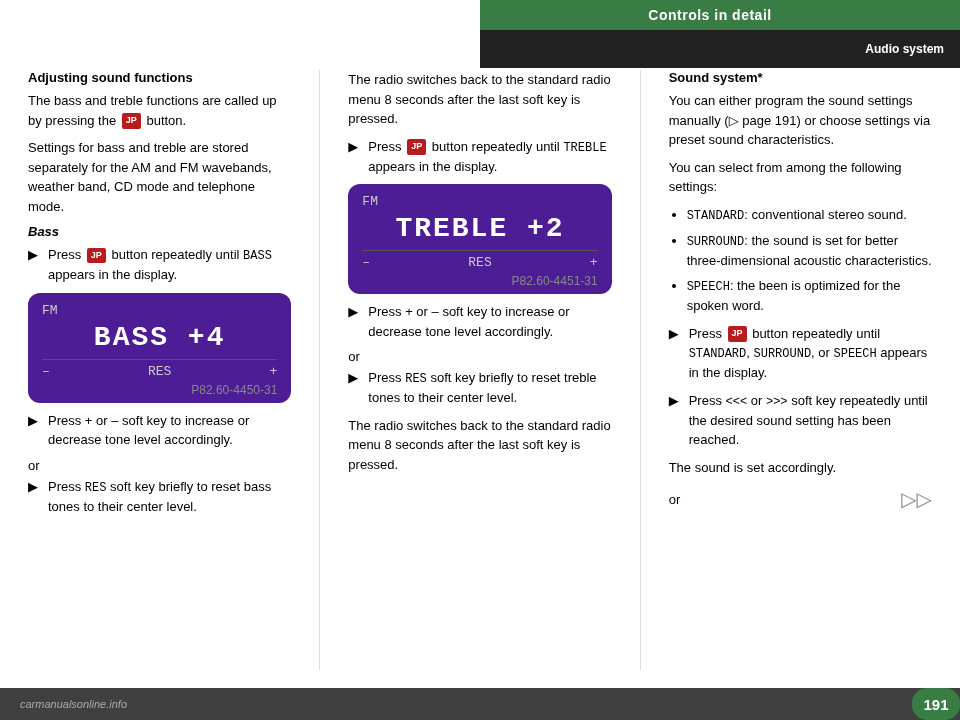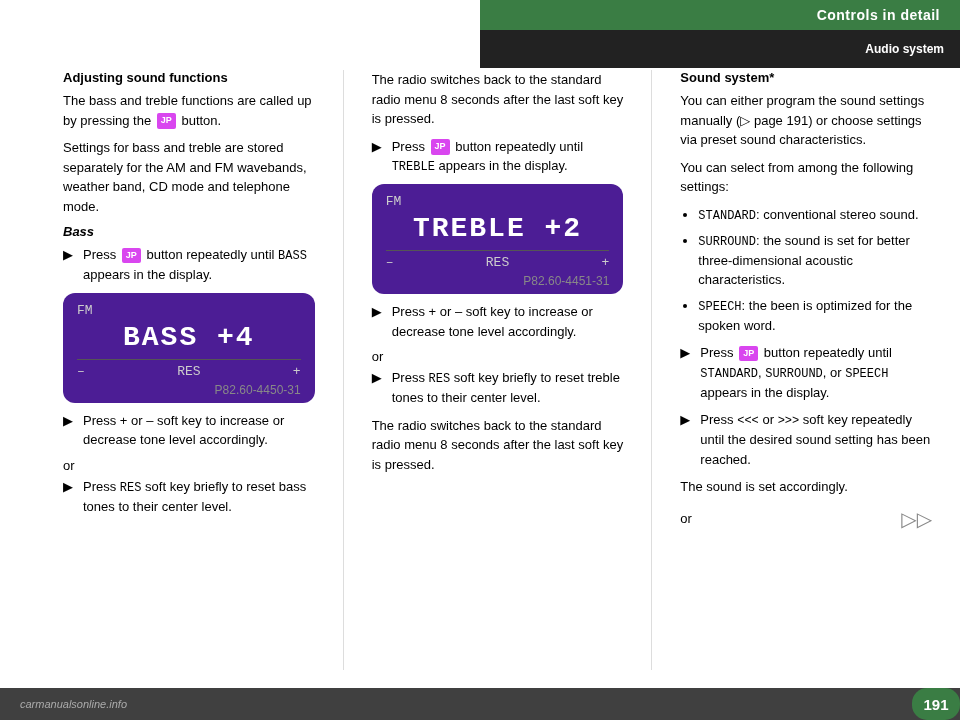--- a/index.html
+++ b/index.html
@@ -21,21 +21,21 @@
       height: 52px;
     }
     .header-green {
       position: absolute;
       top: 0; right: 0;
       width: 480px;
       height: 30px;
       background: #3a7d44;
       display: flex;
       align-items: center;
-      justify-content: flex-end;
+      justify-content: center;
       padding-right: 20px;
     }
     .header-green-title {
       color: #fff;
       font-weight: bold;
       font-size: 14px;
       letter-spacing: 0.5px;
     }
     .header-sub {
       position: absolute;
@@ -57,21 +57,20 @@
     
     .content {
       position: absolute;
       top: 60px;
       left: 0; right: 0;
       bottom: 40px;
       display: flex;
       flex-direction: row;
       padding: 0 20px;
       gap: 20px;
-      margin-left: 35px;
     }
 
     
     .col {
       flex: 1;
       padding: 10px 8px;
     }
 
     
     .section-title {
@@ -99,21 +98,21 @@
     .bullet-arrow {
       min-width: 16px;
       margin-right: 4px;
       font-size: 13px;
     }
     .bullet-text { flex: 1; }
 
     
     .inline-icon {
       display: inline-block;
-      background: #d946ef;
+      background: #b91c1c;
       color: #fff;
       font-size: 9px;
       font-weight: bold;
       padding: 1px 4px;
       border-radius: 2px;
       vertical-align: middle;
       margin: 0 2px;
     }
 
     

